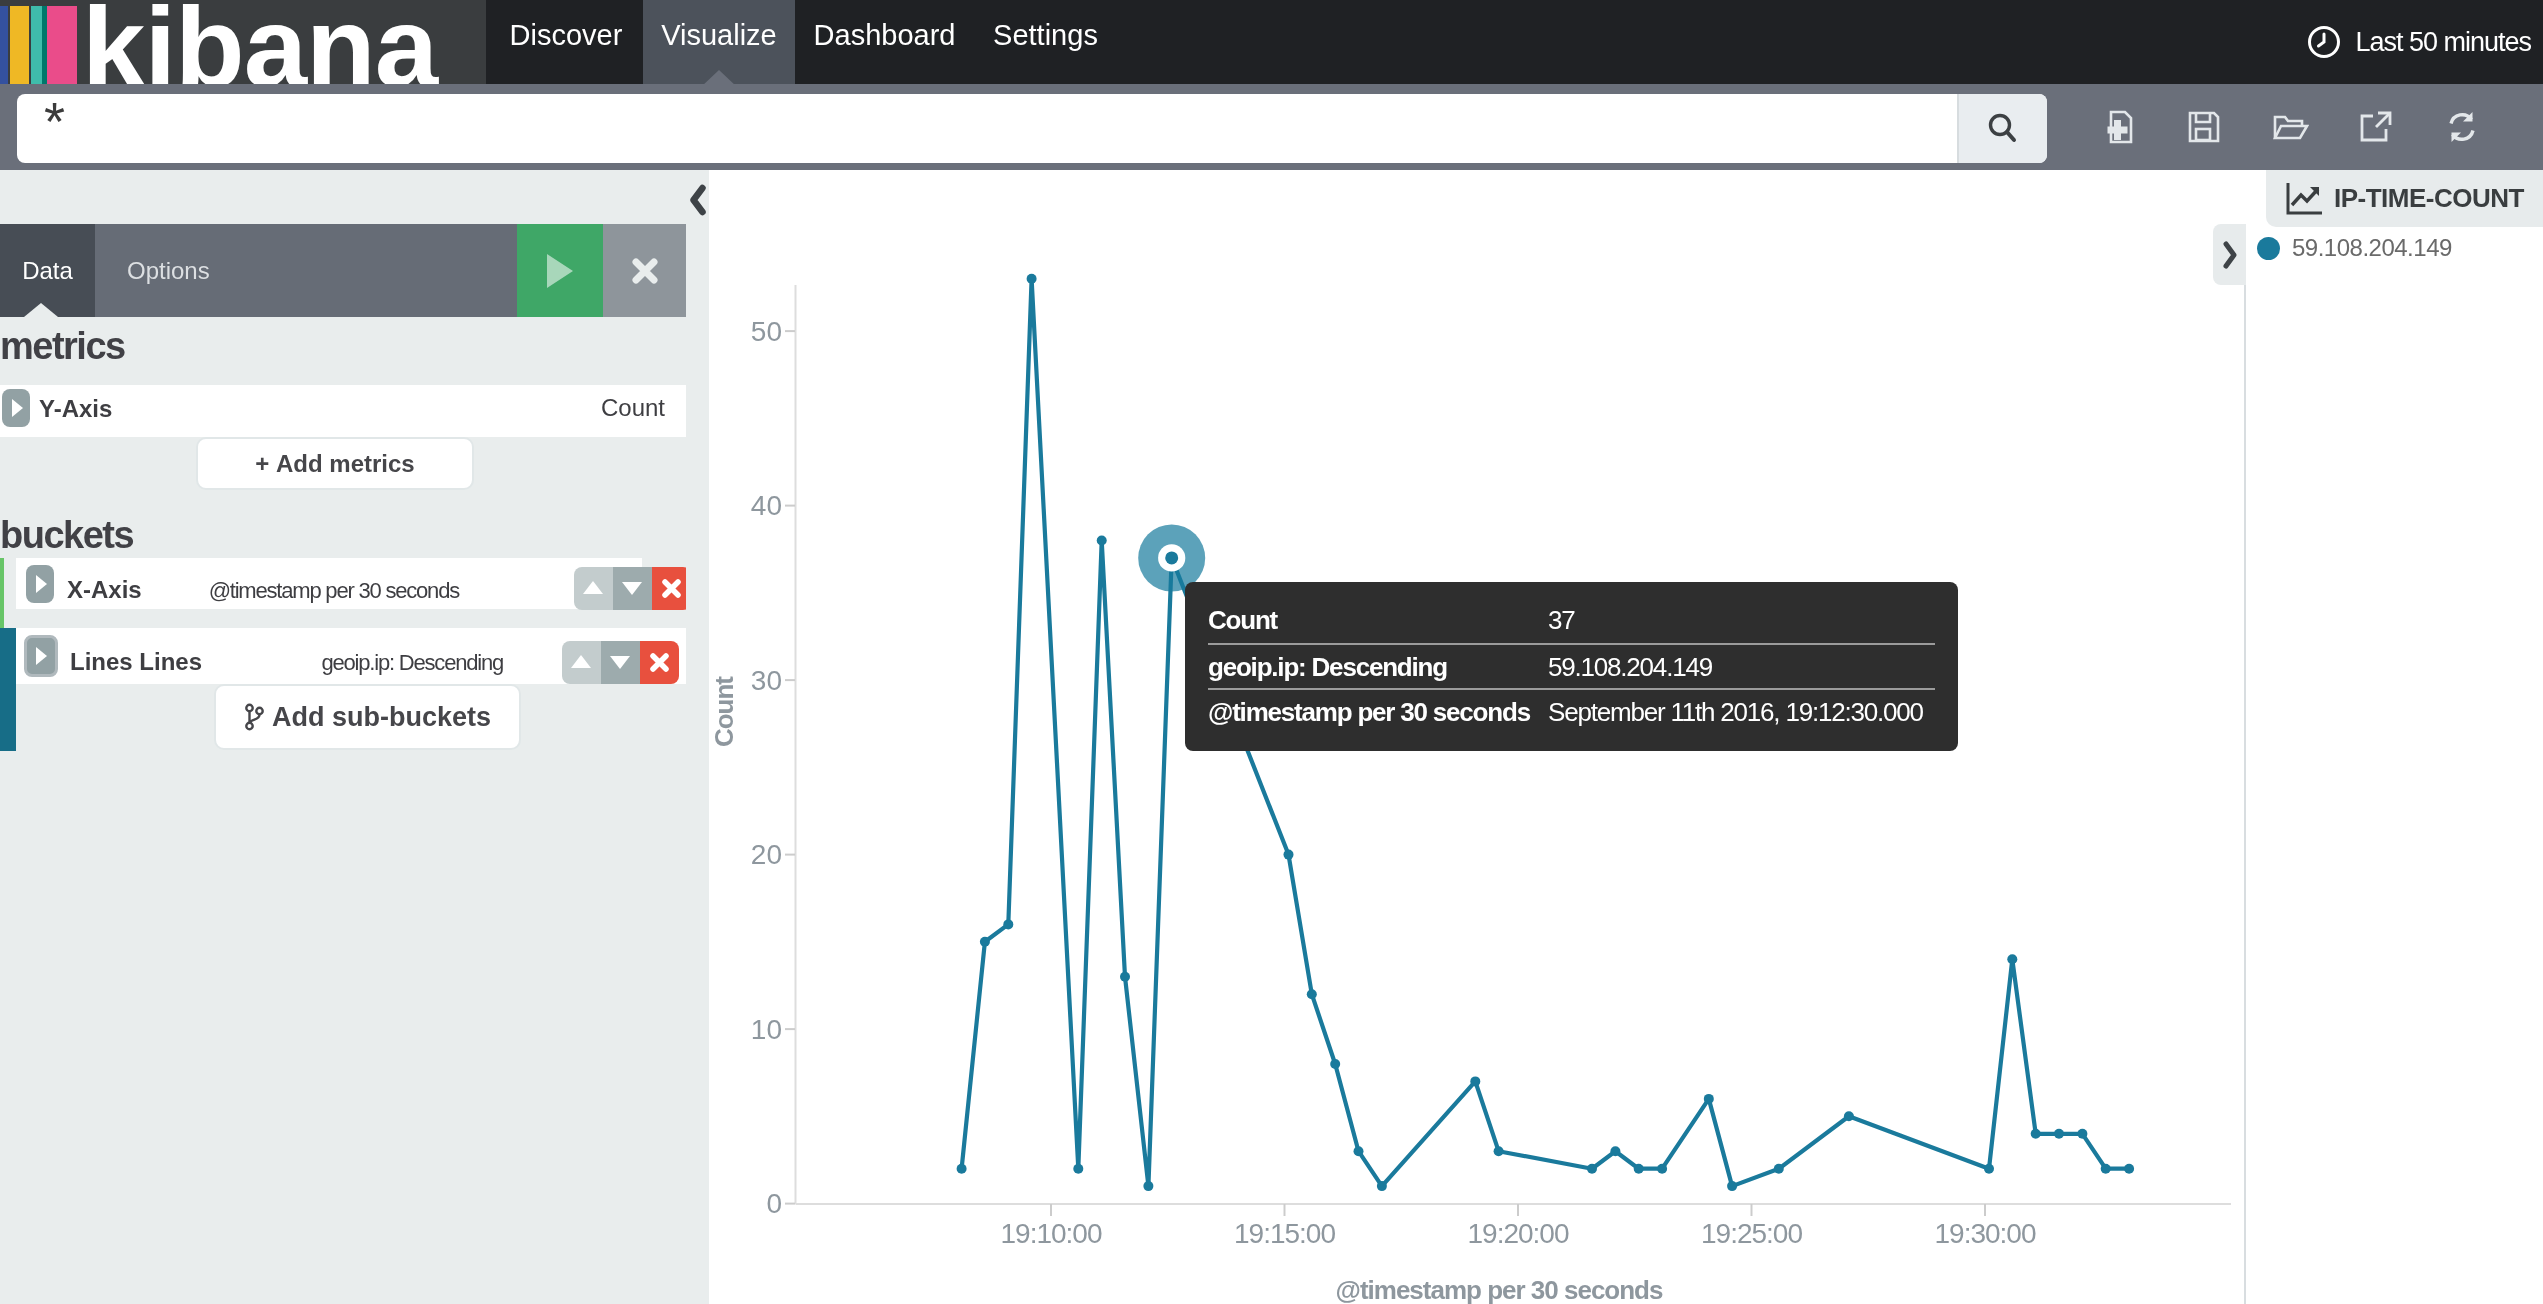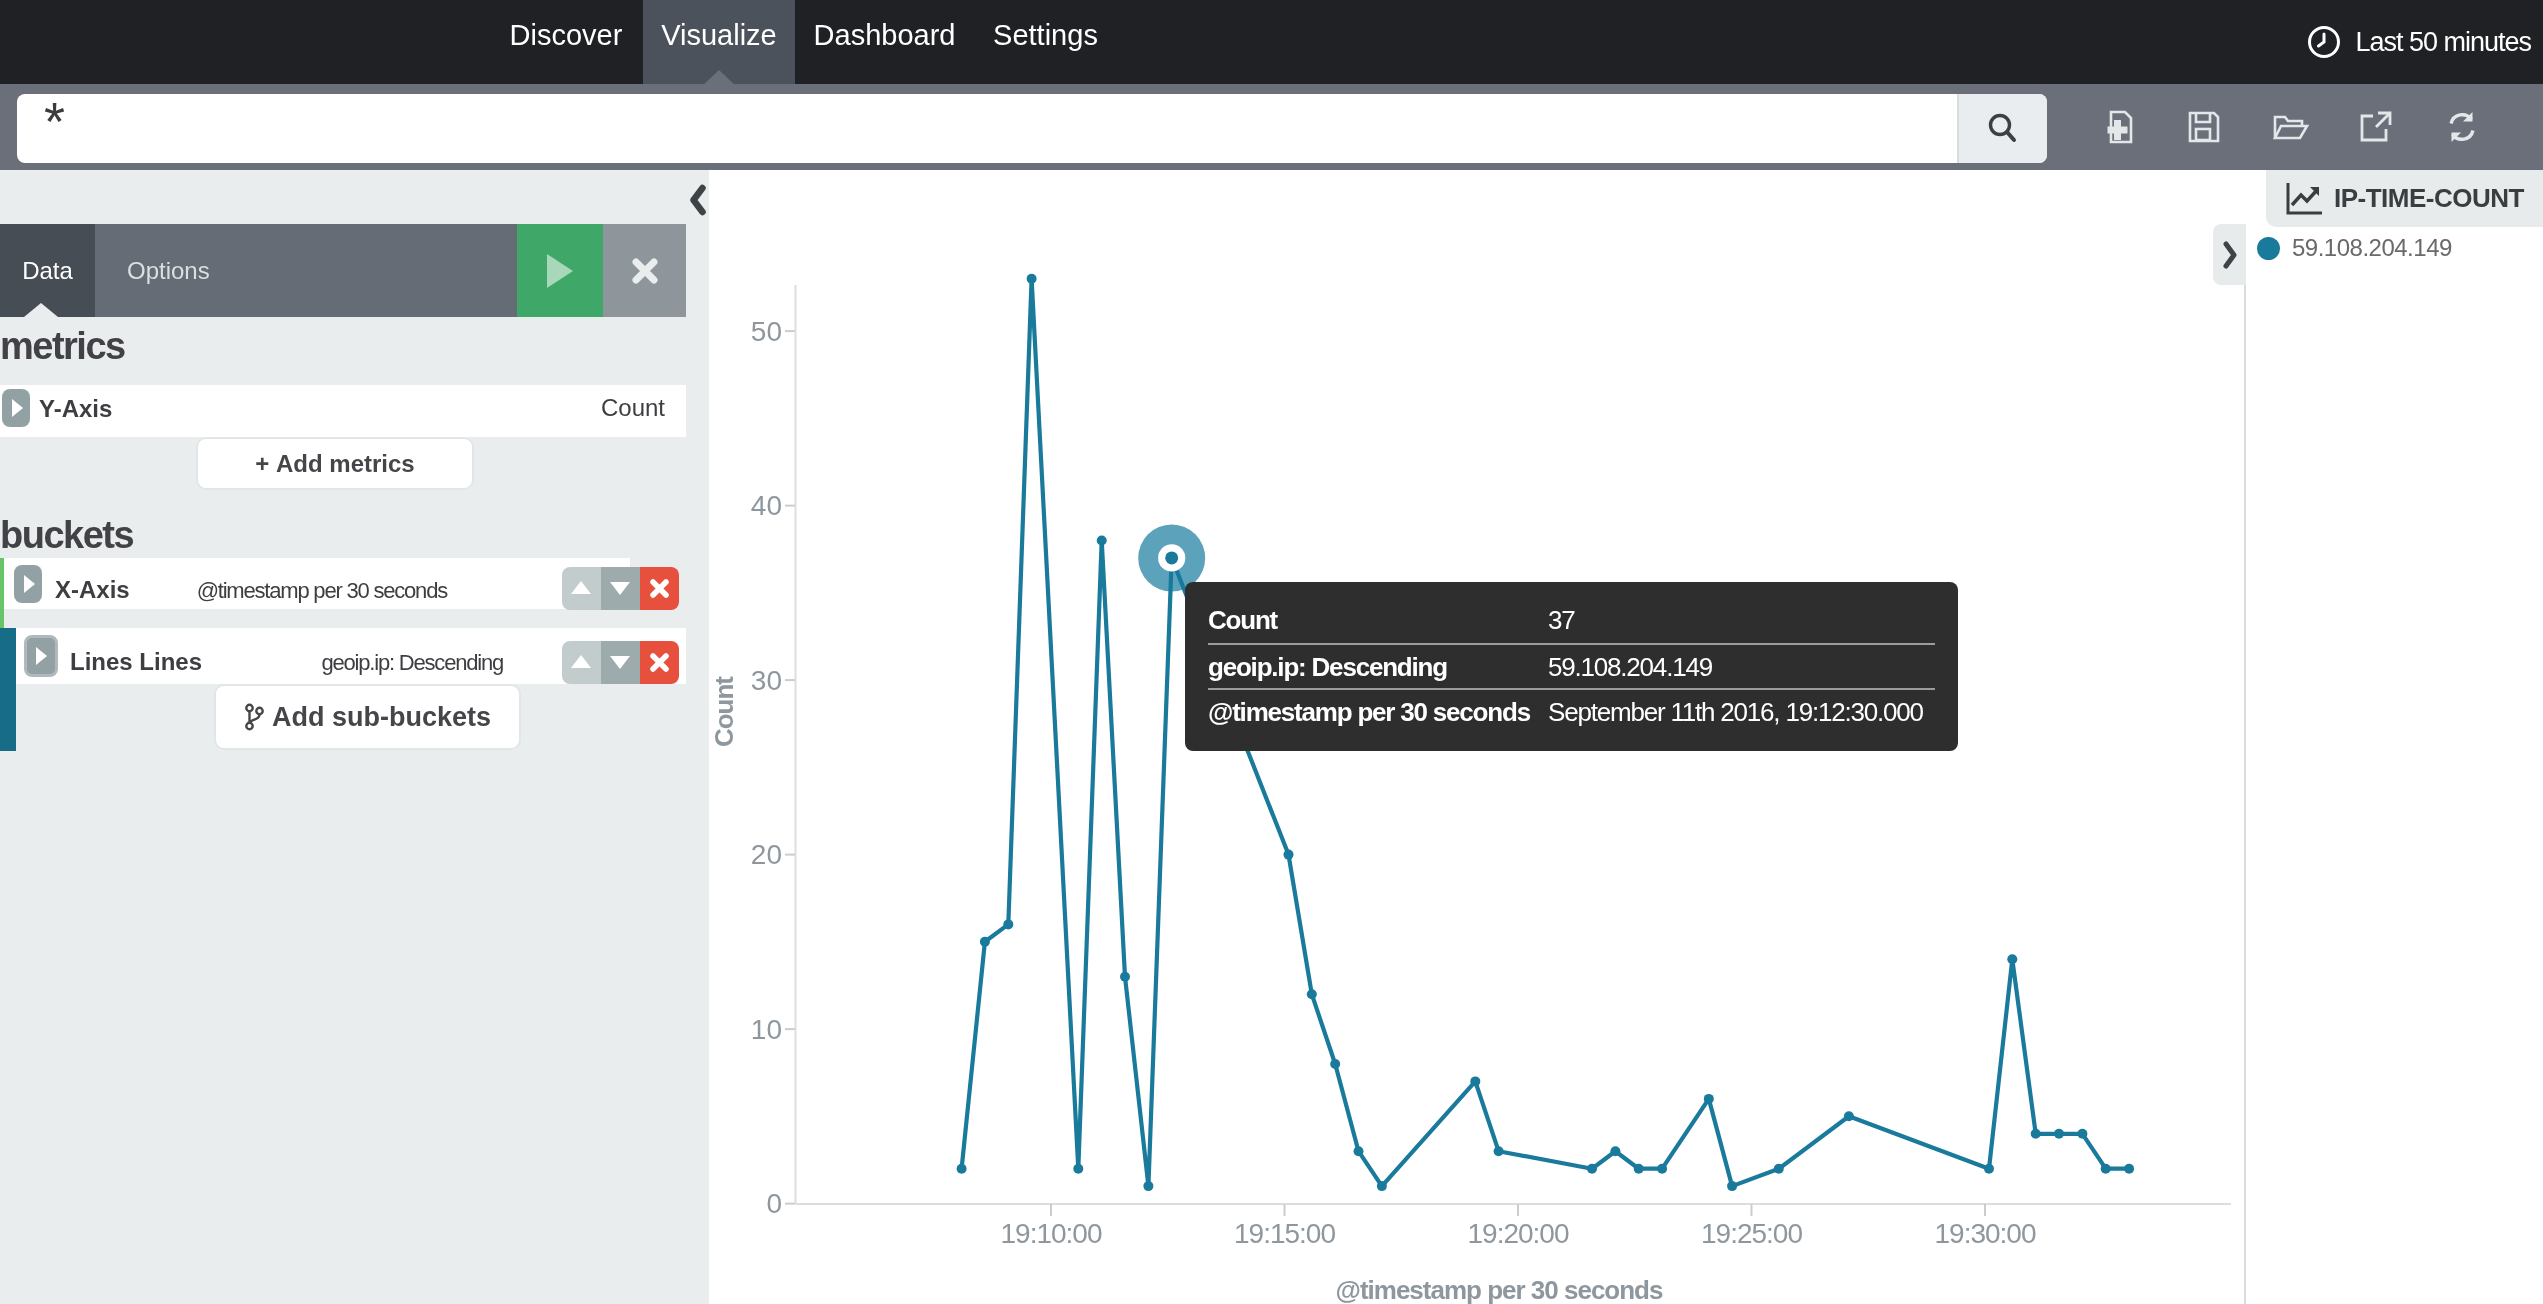--- a/index.html
+++ b/index.html
@@ -100,20 +100,28 @@
   border-radius:8px 0 0 8px; display:flex; align-items:center; justify-content:center; }
 #legenditem { left:2257px; top:234px; display:flex; align-items:center; }
 #legenddot { width:23px; height:23px; border-radius:50%; background:#1a7a9c; margin-right:12px; }
 #legendtext { color:#6a6a6a; font-size:24px; letter-spacing:-0.5px; }
 </style>
 </head>
 <body>
 <div id="page">
 
   <div id="nav" class="abs"></div>
+  <div id="logo" class="abs">
+    <div class="stripe" style="left:0;width:8px;background:#34519f"></div>
+    <div class="stripe" style="left:10px;width:19px;background:#efb825"></div>
+    <div class="stripe" style="left:31px;width:11px;background:#3fbcab"></div>
+    <div class="stripe" style="left:42px;width:5px;background:#00776b"></div>
+    <div class="stripe" style="left:47px;width:30px;background:#ea4c8a"></div>
+    <div id="logotext">kibana</div>
+  </div>
   <div class="tab" style="left:489px;width:154px;">Discover</div>
   <div class="tab" id="tab-visualize" style="left:643px;width:152px;">Visualize</div>
   <div class="tab" style="left:795px;width:179px;">Dashboard</div>
   <div class="tab" style="left:974px;width:143px;">Settings</div>
   <div id="notch"></div>
   <div id="navright">
     <svg id="clockicon" width="34" height="34" viewBox="0 0 34 34">
       <circle cx="17" cy="17" r="14.5" fill="none" stroke="#fff" stroke-width="3"></circle>
       <path d="M17 9 v8 l-5.5 4" fill="none" stroke="#fff" stroke-width="3" stroke-linecap="round"></path>
     </svg>
@@ -175,21 +183,21 @@
       <div class="togglebtn" style="left:2px;top:4px;">
           <div class="tri"></div>
         </div>
       <div class="rowlabel" style="left:39px;top:10px;">Y-Axis</div>
       <div class="rowval" style="right:21px;top:9px;font-size:24px;letter-spacing:0;">Count</div>
     </div>
     <div class="addbtn" style="left:196px;top:267px;width:278px;height:53px;font-size:24px;">+&nbsp;Add metrics</div>
 
     <div class="sideheading" style="top:328px;margin-top:16px;">buckets</div>
     <div style="position:absolute;left:0;top:388px;width:4px;height:71px;background:#67c567;"></div>
-    <div class="aggrow" style="top:388px;height:51px;left:4px;width:626px;text-decoration:underline;">
+    <div class="aggrow" style="top:388px;height:51px;left:16px;width:626px;text-decoration:underline;">
       <div class="togglebtn" style="left:10px;top:7px;">
           <div class="tri"></div>
         </div>
       <div class="rowlabel" style="left:51px;top:18px;">X-Axis</div>
       <div class="rowval" style="right:183px;top:20px;">@timestamp per 30 seconds</div>
       <div class="btngroup" style="top:9px;left:558px;">
         <div class="bg-up">
             <div class="tri-up"></div>
           </div>
         <div class="bg-down">

